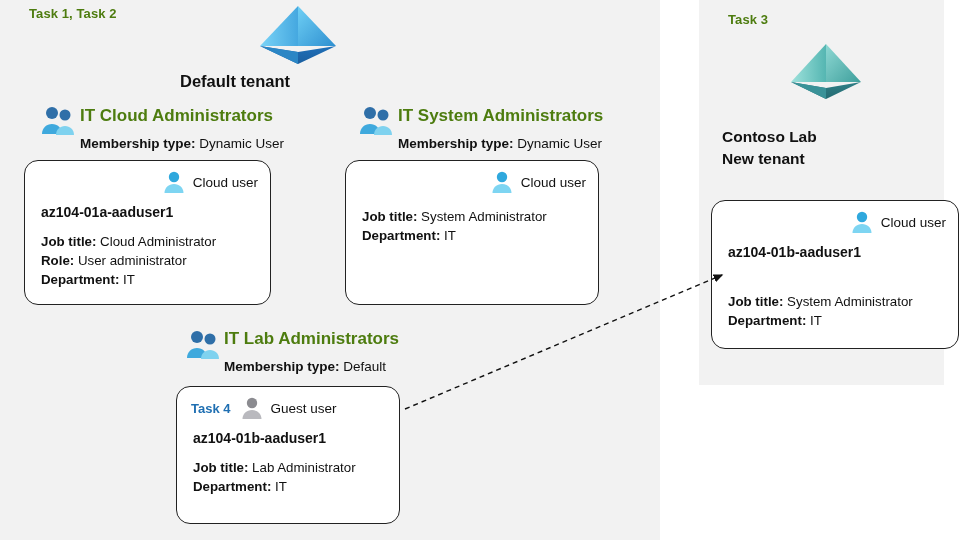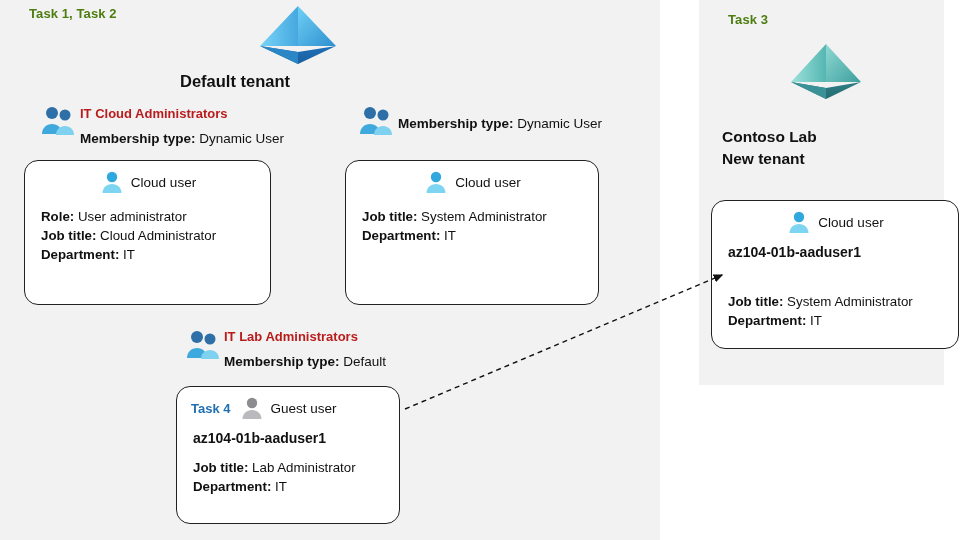--- a/index.html
+++ b/index.html
@@ -63,22 +63,22 @@
     font-size: 15.5px;
     line-height: 22px;
   }
 
   
   .group {
     position: absolute;
   }
   .group-name {
     font-weight: bold;
-    font-size: 13px;
-    color: #b91c1c;
+    font-size: 17px;
+    color: #4d7c0f;
     white-space: nowrap;
   }
   .group-membership {
     font-size: 13.5px;
     color: #111;
     white-space: nowrap;
     margin-top: 10px;
   }
   .group-membership b { font-weight: bold; }
   .group-text {
@@ -92,21 +92,21 @@
     border-radius: 14px;
     background: #ffffff;
     box-sizing: border-box;
   }
   .card-head {
     display: flex;
     align-items: center;
     gap: 6px;
     padding: 8px 12px 0 12px;
   }
-  .card-head.centered { justify-content: center; }
+  .card-head.centered { justify-content: flex-end; }
   .card-kind {
     font-size: 13.5px;
     color: #111;
   }
   .card-task {
     color: #1f6fb2;
     font-weight: bold;
     font-size: 13px;
     margin-right: 2px;
   }
@@ -212,20 +212,21 @@
 
 <div class="group" style="left:358px; top:104px;">
   <svg class="icon" width="38" height="34" viewBox="0 0 38 34">
     <circle cx="12" cy="9" r="6" fill="#2f6fa8"></circle>
     <path d="M2 30c0-6 4.5-10 10-10s10 4 10 10z" fill="#3fa9dd"></path>
     <circle cx="25" cy="11" r="5.5" fill="#2f6fa8"></circle>
     <path d="M16 31c0-5.5 4-9 9-9s9 3.5 9 9z" fill="#7fd2ef"></path>
   </svg>
 </div>
 <div class="group-text" style="left:398px; top:106px;">
+  <div class="group-name">IT System Administrators</div>
   <div class="group-membership">
     <b>Membership type:</b>
     <span>Dynamic User</span>
   </div>
 </div>
 
 <div class="group" style="left:185px; top:328px;">
   <svg class="icon" width="38" height="34" viewBox="0 0 38 34">
     <circle cx="12" cy="9" r="6" fill="#2f6fa8"></circle>
     <path d="M2 30c0-6 4.5-10 10-10s10 4 10 10z" fill="#3fa9dd"></path>
@@ -244,28 +245,29 @@
 <div class="card" style="left:24px; top:160px; width:247px; height:145px;">
   <div class="card-head centered">
     <span class="inline-icon">
       <svg class="icon" width="26" height="26" viewBox="0 0 26 26">
         <circle cx="13" cy="8" r="5.2" fill="#2fa8dd"></circle>
         <path d="M3.5 24c0-5.2 4.2-9 9.5-9s9.5 3.8 9.5 9z" fill="#7ed5f2"></path>
       </svg>
     </span>
     <span class="card-kind">Cloud user</span>
   </div>
+  <div class="card-username">az104-01a-aaduser1</div>
   <div class="card-props">
+    <div>
+      <span class="k">Job title:</span>
+      <span>Cloud Administrator</span>
+    </div>
     <div>
       <span class="k">Role:</span>
       <span>User administrator</span>
-    </div>
-    <div>
-      <span class="k">Job title:</span>
-      <span>Cloud Administrator</span>
     </div>
     <div>
       <span class="k">Department:</span>
       <span>IT</span>
     </div>
   </div>
 </div>
 
 <div class="card" style="left:345px; top:160px; width:254px; height:145px;">
   <div class="card-head centered">

